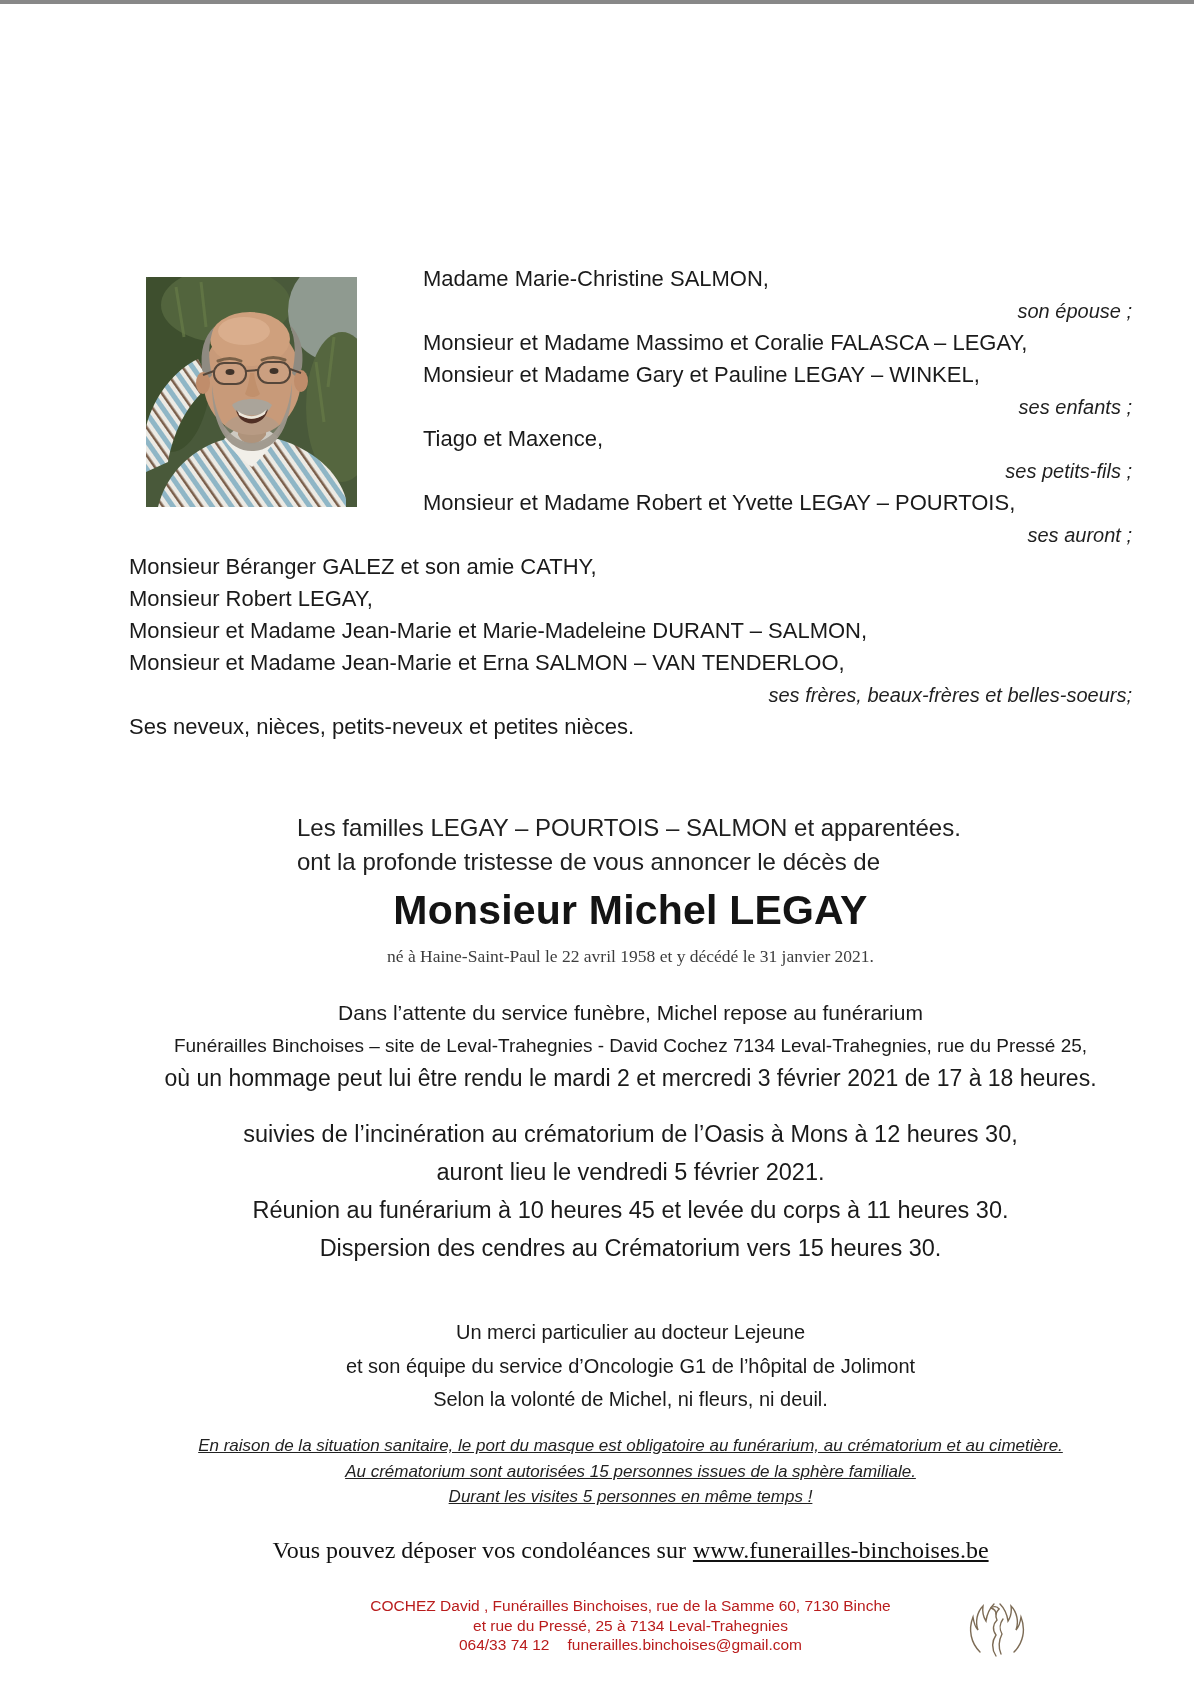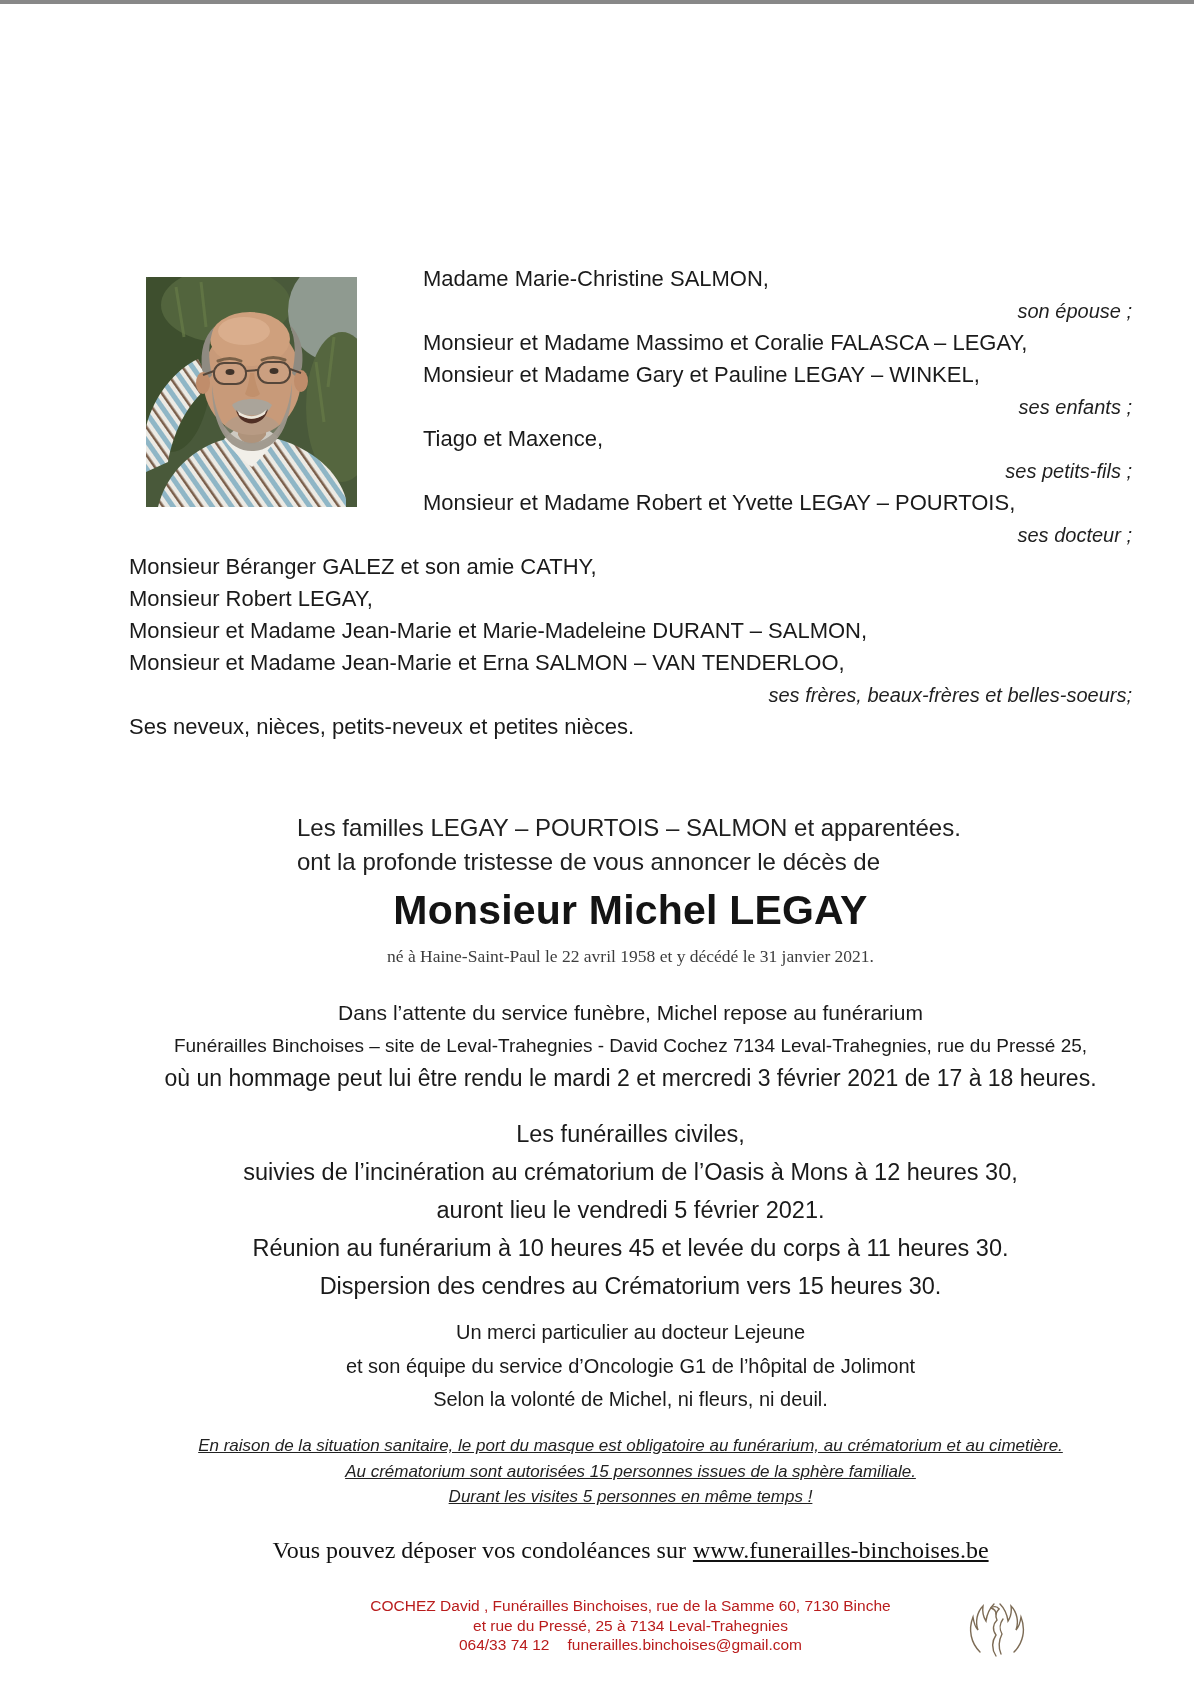--- a/index.html
+++ b/index.html
@@ -115,21 +115,21 @@
 
   <div class="abs names">
     <div class="row ind">Madame Marie-Christine SALMON,</div>
     <div class="row rlbl"><span>son épouse ;</span></div>
     <div class="row ind">Monsieur et Madame Massimo et Coralie FALASCA – LEGAY,</div>
     <div class="row ind">Monsieur et Madame Gary et Pauline LEGAY – WINKEL,</div>
     <div class="row rlbl"><span>ses enfants ;</span></div>
     <div class="row ind">Tiago et Maxence,</div>
     <div class="row rlbl"><span>ses petits-fils ;</span></div>
     <div class="row ind">Monsieur et Madame Robert et Yvette LEGAY – POURTOIS,</div>
-    <div class="row rlbl"><span>ses docteur ;</span></div>
+    <div class="row rlbl"><span>ses auront ;</span></div>
     <div class="row">Monsieur Béranger GALEZ et son amie CATHY,</div>
     <div class="row">Monsieur Robert LEGAY,</div>
     <div class="row">Monsieur et Madame Jean-Marie et Marie-Madeleine DURANT – SALMON,</div>
     <div class="row">Monsieur et Madame Jean-Marie et Erna SALMON – VAN TENDERLOO,</div>
     <div class="row rlbl"><span>ses frères, beaux-frères et belles-soeurs;</span></div>
     <div class="row">Ses neveux, nièces, petits-neveux et petites nièces.</div>
   </div>
 
   <div class="abs intro">
     <div>Les familles LEGAY – POURTOIS – SALMON et apparentées.</div>
@@ -139,21 +139,20 @@
   <div class="abs title">Monsieur Michel LEGAY</div>
   <div class="abs dates">né à Haine-Saint-Paul le 22 avril 1958 et y décédé le 31 janvier 2021.</div>
 
   <div class="abs visitation">
     <div class="v1">Dans l’attente du service funèbre, Michel repose au funérarium</div>
     <div class="v2">Funérailles Binchoises – site de Leval-Trahegnies - David Cochez 7134 Leval-Trahegnies, rue du Pressé 25,</div>
     <div class="v3">où un hommage peut lui être rendu le mardi 2 et mercredi 3 février 2021 de 17  à 18 heures.</div>
   </div>
 
   <div class="abs funeral">
-    <div>Les funérailles civiles,</div>
     <div>suivies de l’incinération au crématorium de l’Oasis à Mons à 12 heures 30,</div>
     <div>auront lieu le vendredi 5 février 2021.</div>
     <div>Réunion au funérarium à 10 heures 45 et levée du corps à 11 heures 30.</div>
     <div>Dispersion des cendres au Crématorium vers 15 heures 30.</div>
   </div>
 
   <div class="abs thanks">
     <div>Un merci particulier au docteur Lejeune</div>
     <div>et son équipe du service d’Oncologie G1 de l’hôpital de Jolimont</div>
     <div>Selon la volonté de Michel, ni fleurs, ni deuil.</div>

